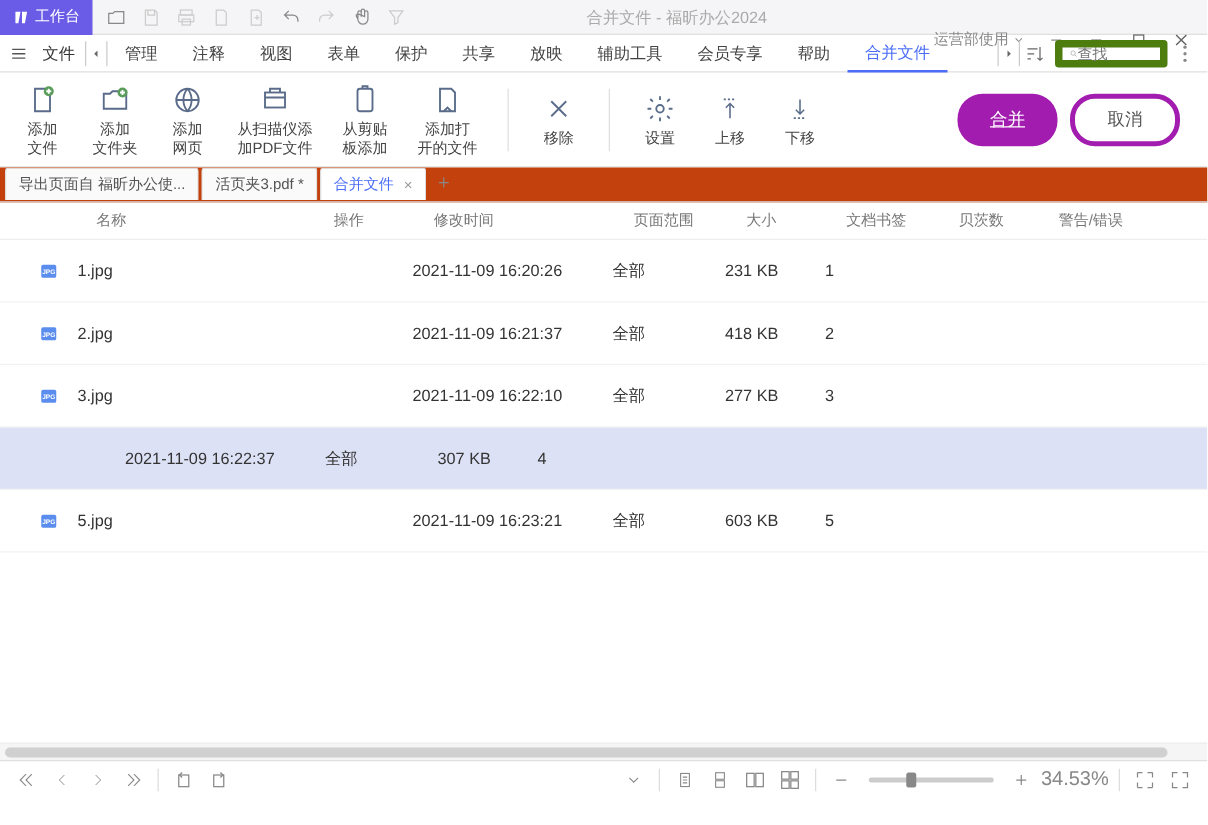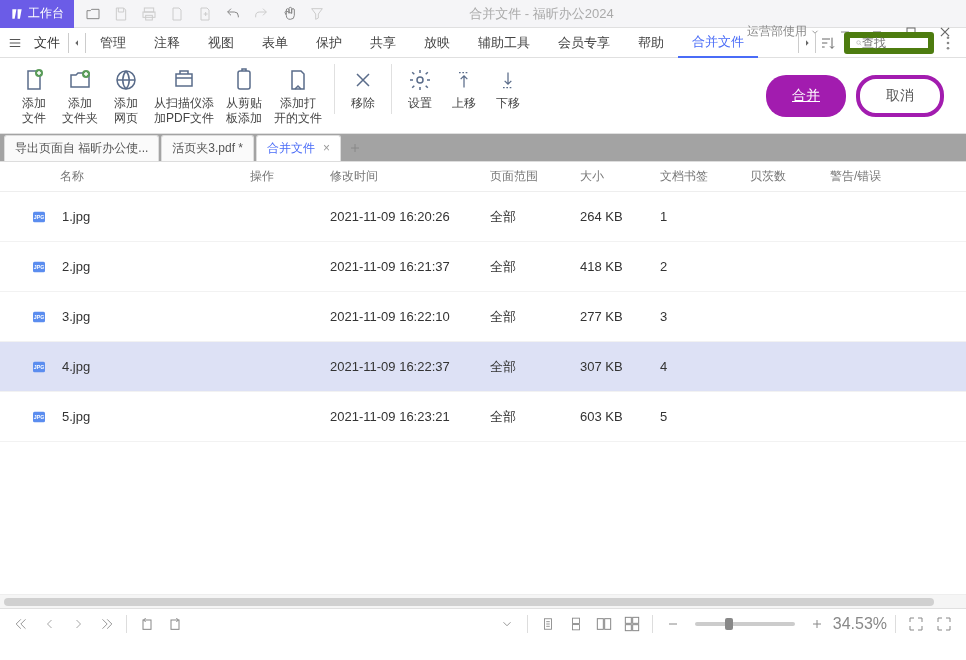--- a/index.html
+++ b/index.html
@@ -36,29 +36,29 @@
     .ribbon-btn { display: flex; flex-direction: column; align-items: center; justify-content: flex-start; padding: 2px 6px; cursor: pointer; min-width: 44px; }
     .ribbon-btn .ricon { height: 28px; display: flex; align-items: center; justify-content: center; color: #5a6c8a; }
     .ribbon-btn .rlabel { font-size: 12px; color: #444; text-align: center; line-height: 1.2; margin-top: 2px; }
     .ribbon-sep { width: 1px; height: 50px; background: #e0e0e0; margin: 0 6px; }
     .ribbon-spacer { flex: 1; }
     .ribbon-actions { display: flex; gap: 10px; padding-right: 10px; }
     .btn-primary { background: #a21caf; color: #fff; border: none; border-radius: 20px; padding: 8px 26px; font-size: 14px; cursor: pointer; text-decoration: underline; }
     .btn-secondary { background: #fff; color: #555; border: 4px solid #a21caf; border-radius: 20px; padding: 8px 26px; font-size: 14px; cursor: pointer; }
     
     
-    .doctabs { height: 28px; display: flex; align-items: center; background: #a3a3a3; border-bottom: 1px solid #ddd; padding-left: 4px; }
+    .doctabs { height: 28px; display: flex; align-items: flex-start; background: #c2410c; border-bottom: 1px solid #ddd; padding-left: 4px; }
     .doctab { height: 26px; display: flex; align-items: center; padding: 0 10px; font-size: 12px; background: #fafafa; border: 1px solid #ddd; border-bottom: none; margin-right: 2px; border-radius: 3px 3px 0 0; color: #555; max-width: 160px; cursor: pointer; }
     .doctab.active { background: #fff; color: #4a6cf7; }
     .doctab .tab-close { margin-left: 8px; color: #999; }
     .tab-add { width: 24px; height: 24px; display: flex; align-items: center; justify-content: center; color: #888; cursor: pointer; }
     
     
     .table-wrap { height: 432px; overflow: auto; }
-    .thead { height: 30px; display: flex; align-items: center; padding: 0 20px; border-bottom: 1px solid #eee; color: #777; font-size: 12px; }
+    .thead { height: 30px; display: flex; align-items: center; padding: 0 37px; border-bottom: 1px solid #eee; color: #777; font-size: 12px; }
     .col-name { width: 230px; padding-left: 40px; }
     .col-op { width: 80px; }
     .col-time { width: 160px; }
     .col-range { width: 90px; }
     .col-size { width: 80px; }
     .col-bookmark { width: 90px; }
     .col-bates { width: 80px; }
     .col-warn { flex: 1; }
     .trow { height: 50px; display: flex; align-items: center; padding: 0 20px; border-bottom: 1px solid #f2f2f2; font-size: 13px; color: #333; cursor: pointer; }
     .trow.selected { background: #dde1f5; }
@@ -217,21 +217,21 @@
         <svg width="4" height="14" viewBox="0 0 4 16" fill="currentColor">
           <circle cx="2" cy="2" r="1.5"></circle>
           <circle cx="2" cy="8" r="1.5"></circle>
           <circle cx="2" cy="14" r="1.5"></circle>
         </svg>
       </div>
   </div>
 </div>
 
 <div class="ribbon">
-  <div id="ribbon-buttons" style="display:flex;align-items:flex-start;gap:0;">
+  <div id="ribbon-buttons" style="display:flex;align-items:center;gap:12px;">
       <div class="ribbon-btn">
         <div class="ricon">
           <svg width="24" height="24" viewBox="0 0 24 24" fill="none" stroke="currentColor" stroke-width="1.5">
             <path d="M6 3h9l3 3v15H6z"></path>
             <circle cx="17" cy="5" r="4" fill="#5a9c5a" stroke="none"></circle>
             <path d="M17 3v4M15 5h4" stroke="#fff" stroke-width="1.5"></path>
           </svg>
         </div>
         <div class="rlabel">添加<br>文件</div>
       </div>
@@ -362,21 +362,21 @@
         <div class="col-name">
           <svg class="file-icon" viewBox="0 0 24 24" fill="currentColor">
             <rect x="4" y="5" width="16" height="14" rx="2" fill="#5b8def"></rect>
             <text x="12" y="15" font-size="7" fill="#fff" text-anchor="middle" font-weight="bold">JPG</text>
           </svg>
           <span>1.jpg</span>
         </div>
         <div class="col-op"></div>
         <div class="col-time">2021-11-09 16:20:26</div>
         <div class="col-range">全部</div>
-        <div class="col-size">264 KB</div>
+        <div class="col-size">231 KB</div>
         <div class="col-bookmark">1</div>
         <div class="col-bates"></div>
         <div class="col-warn"></div>
       </div>
       <div class="trow">
         <div class="col-name">
           <svg class="file-icon" viewBox="0 0 24 24" fill="currentColor">
             <rect x="4" y="5" width="16" height="14" rx="2" fill="#5b8def"></rect>
             <text x="12" y="15" font-size="7" fill="#fff" text-anchor="middle" font-weight="bold">JPG</text>
           </svg>
@@ -400,27 +400,20 @@
         </div>
         <div class="col-op"></div>
         <div class="col-time">2021-11-09 16:22:10</div>
         <div class="col-range">全部</div>
         <div class="col-size">277 KB</div>
         <div class="col-bookmark">3</div>
         <div class="col-bates"></div>
         <div class="col-warn"></div>
       </div>
       <div class="trow selected">
-        <div class="col-name">
-          <svg class="file-icon" viewBox="0 0 24 24" fill="currentColor">
-            <rect x="4" y="5" width="16" height="14" rx="2" fill="#5b8def"></rect>
-            <text x="12" y="15" font-size="7" fill="#fff" text-anchor="middle" font-weight="bold">JPG</text>
-          </svg>
-          <span>4.jpg</span>
-        </div>
         <div class="col-op"></div>
         <div class="col-time">2021-11-09 16:22:37</div>
         <div class="col-range">全部</div>
         <div class="col-size">307 KB</div>
         <div class="col-bookmark">4</div>
         <div class="col-bates"></div>
         <div class="col-warn"></div>
       </div>
       <div class="trow">
         <div class="col-name">

